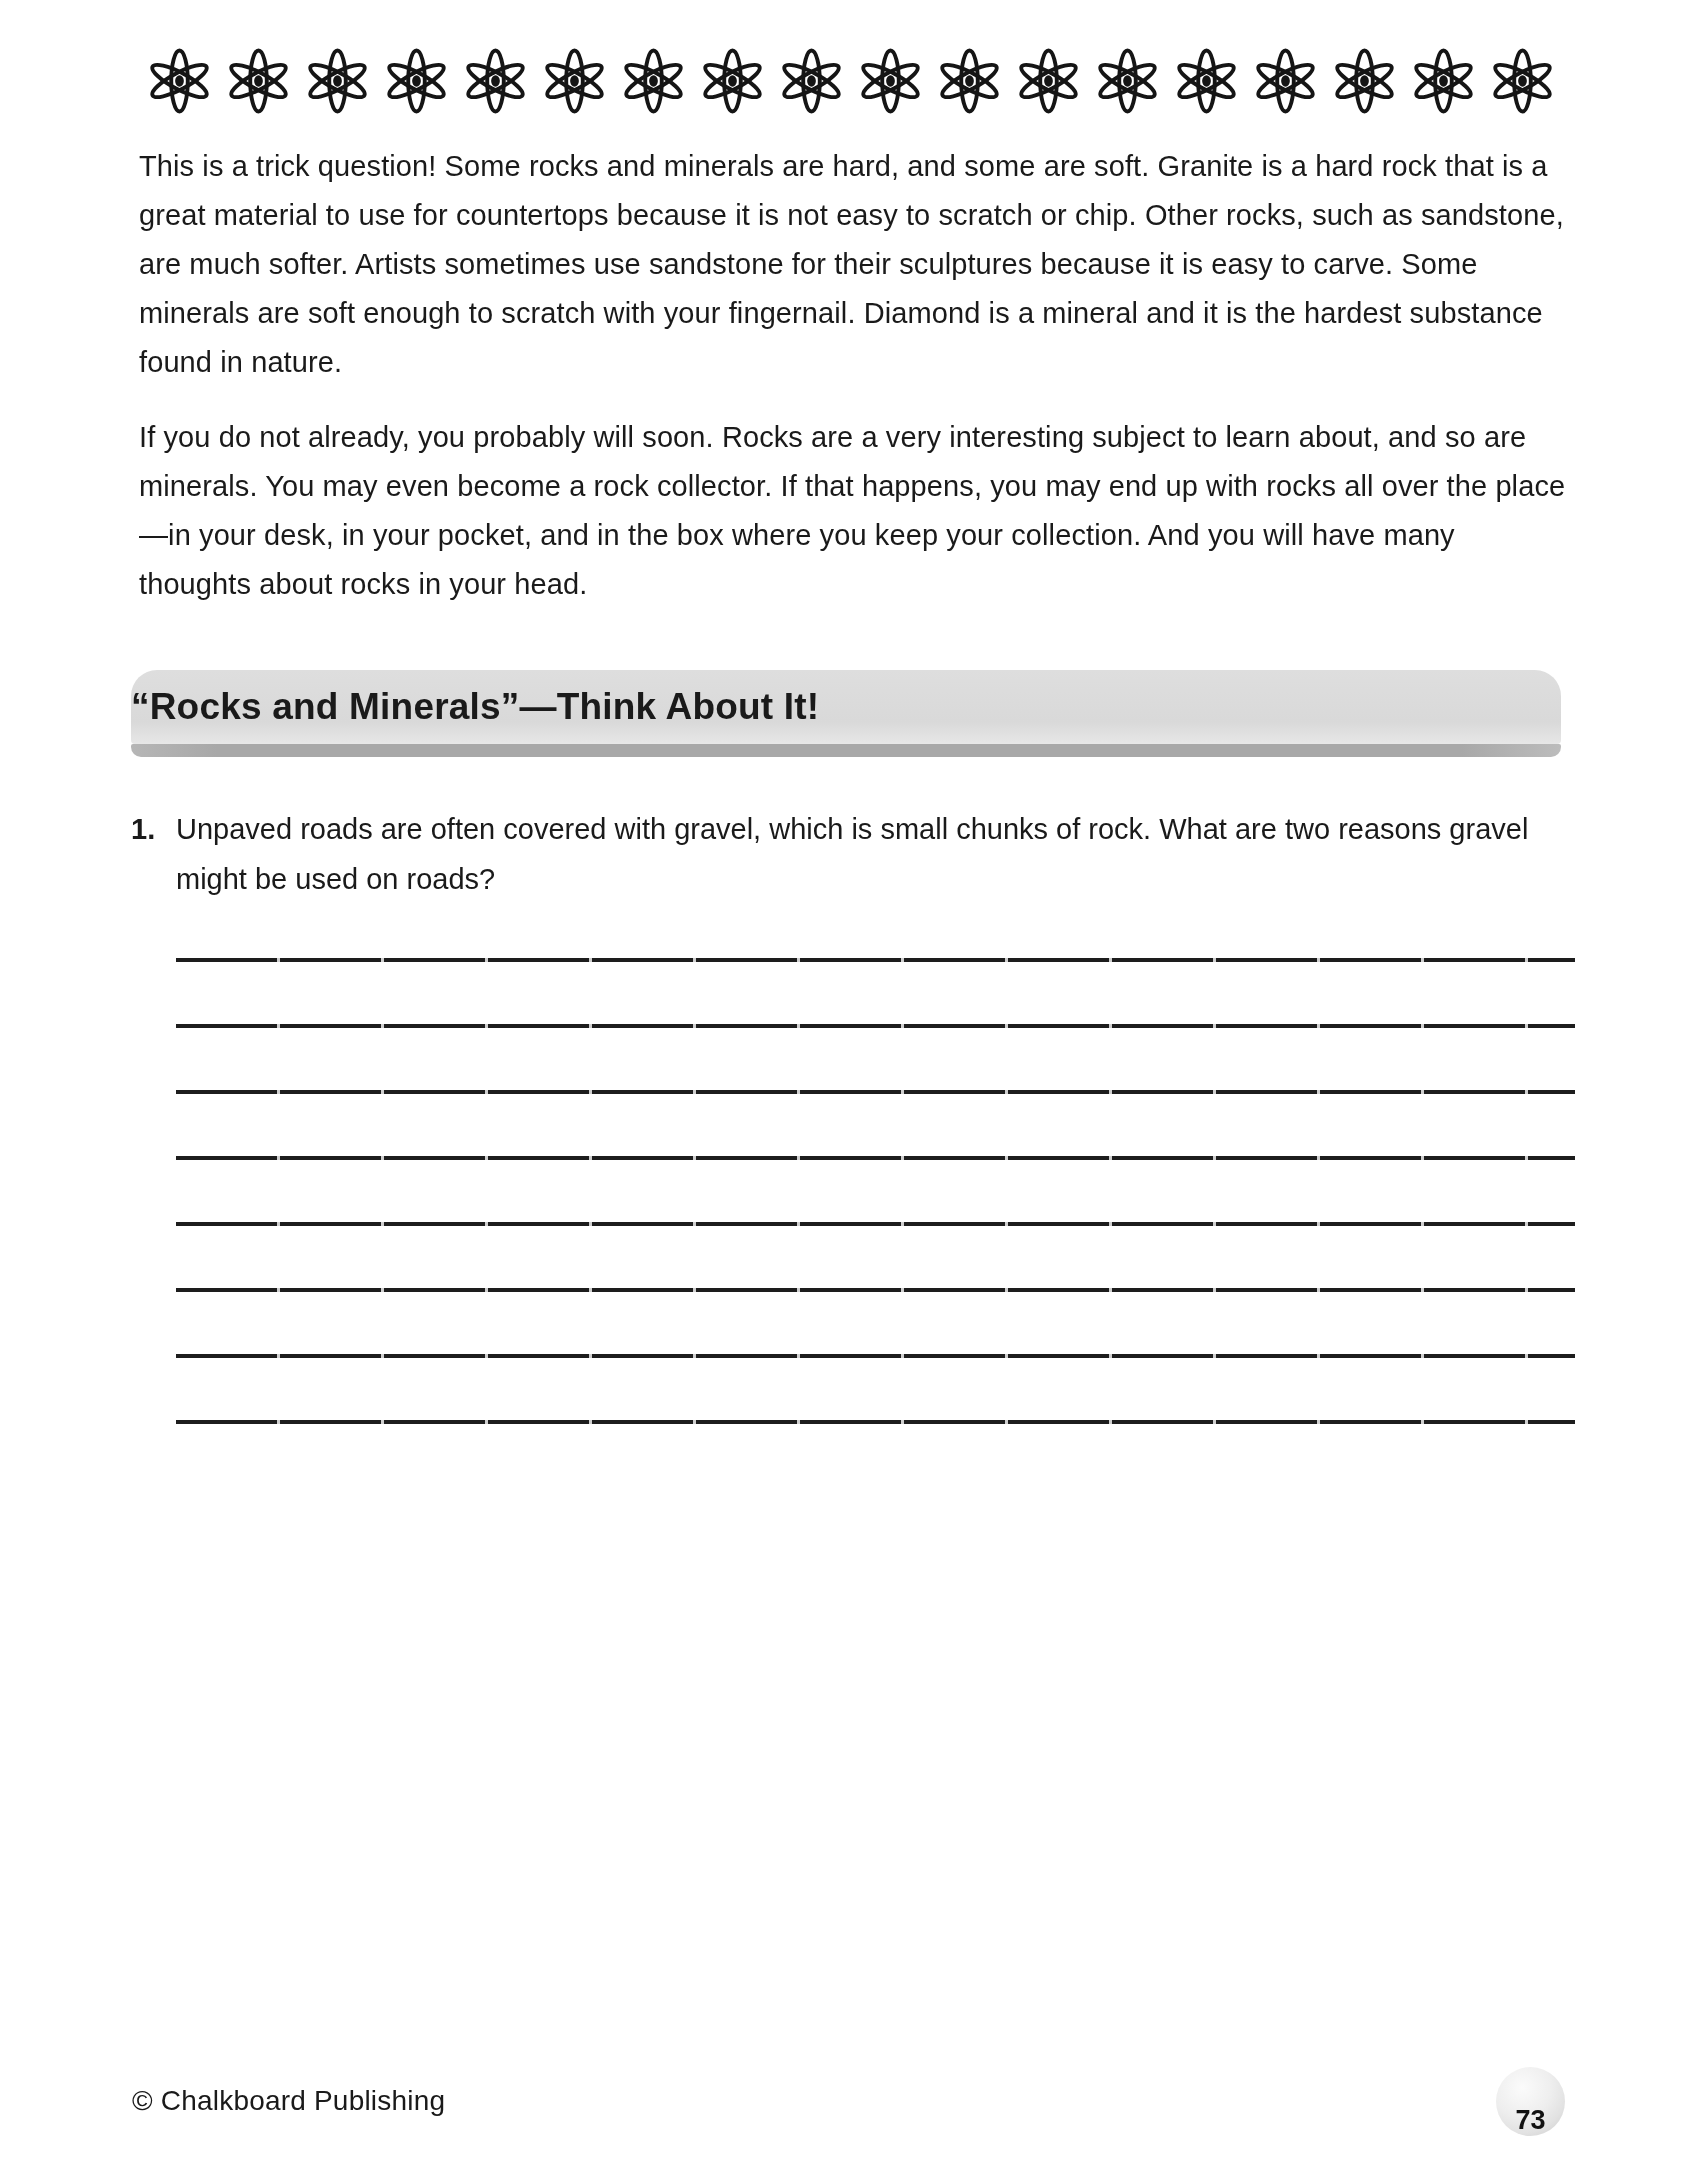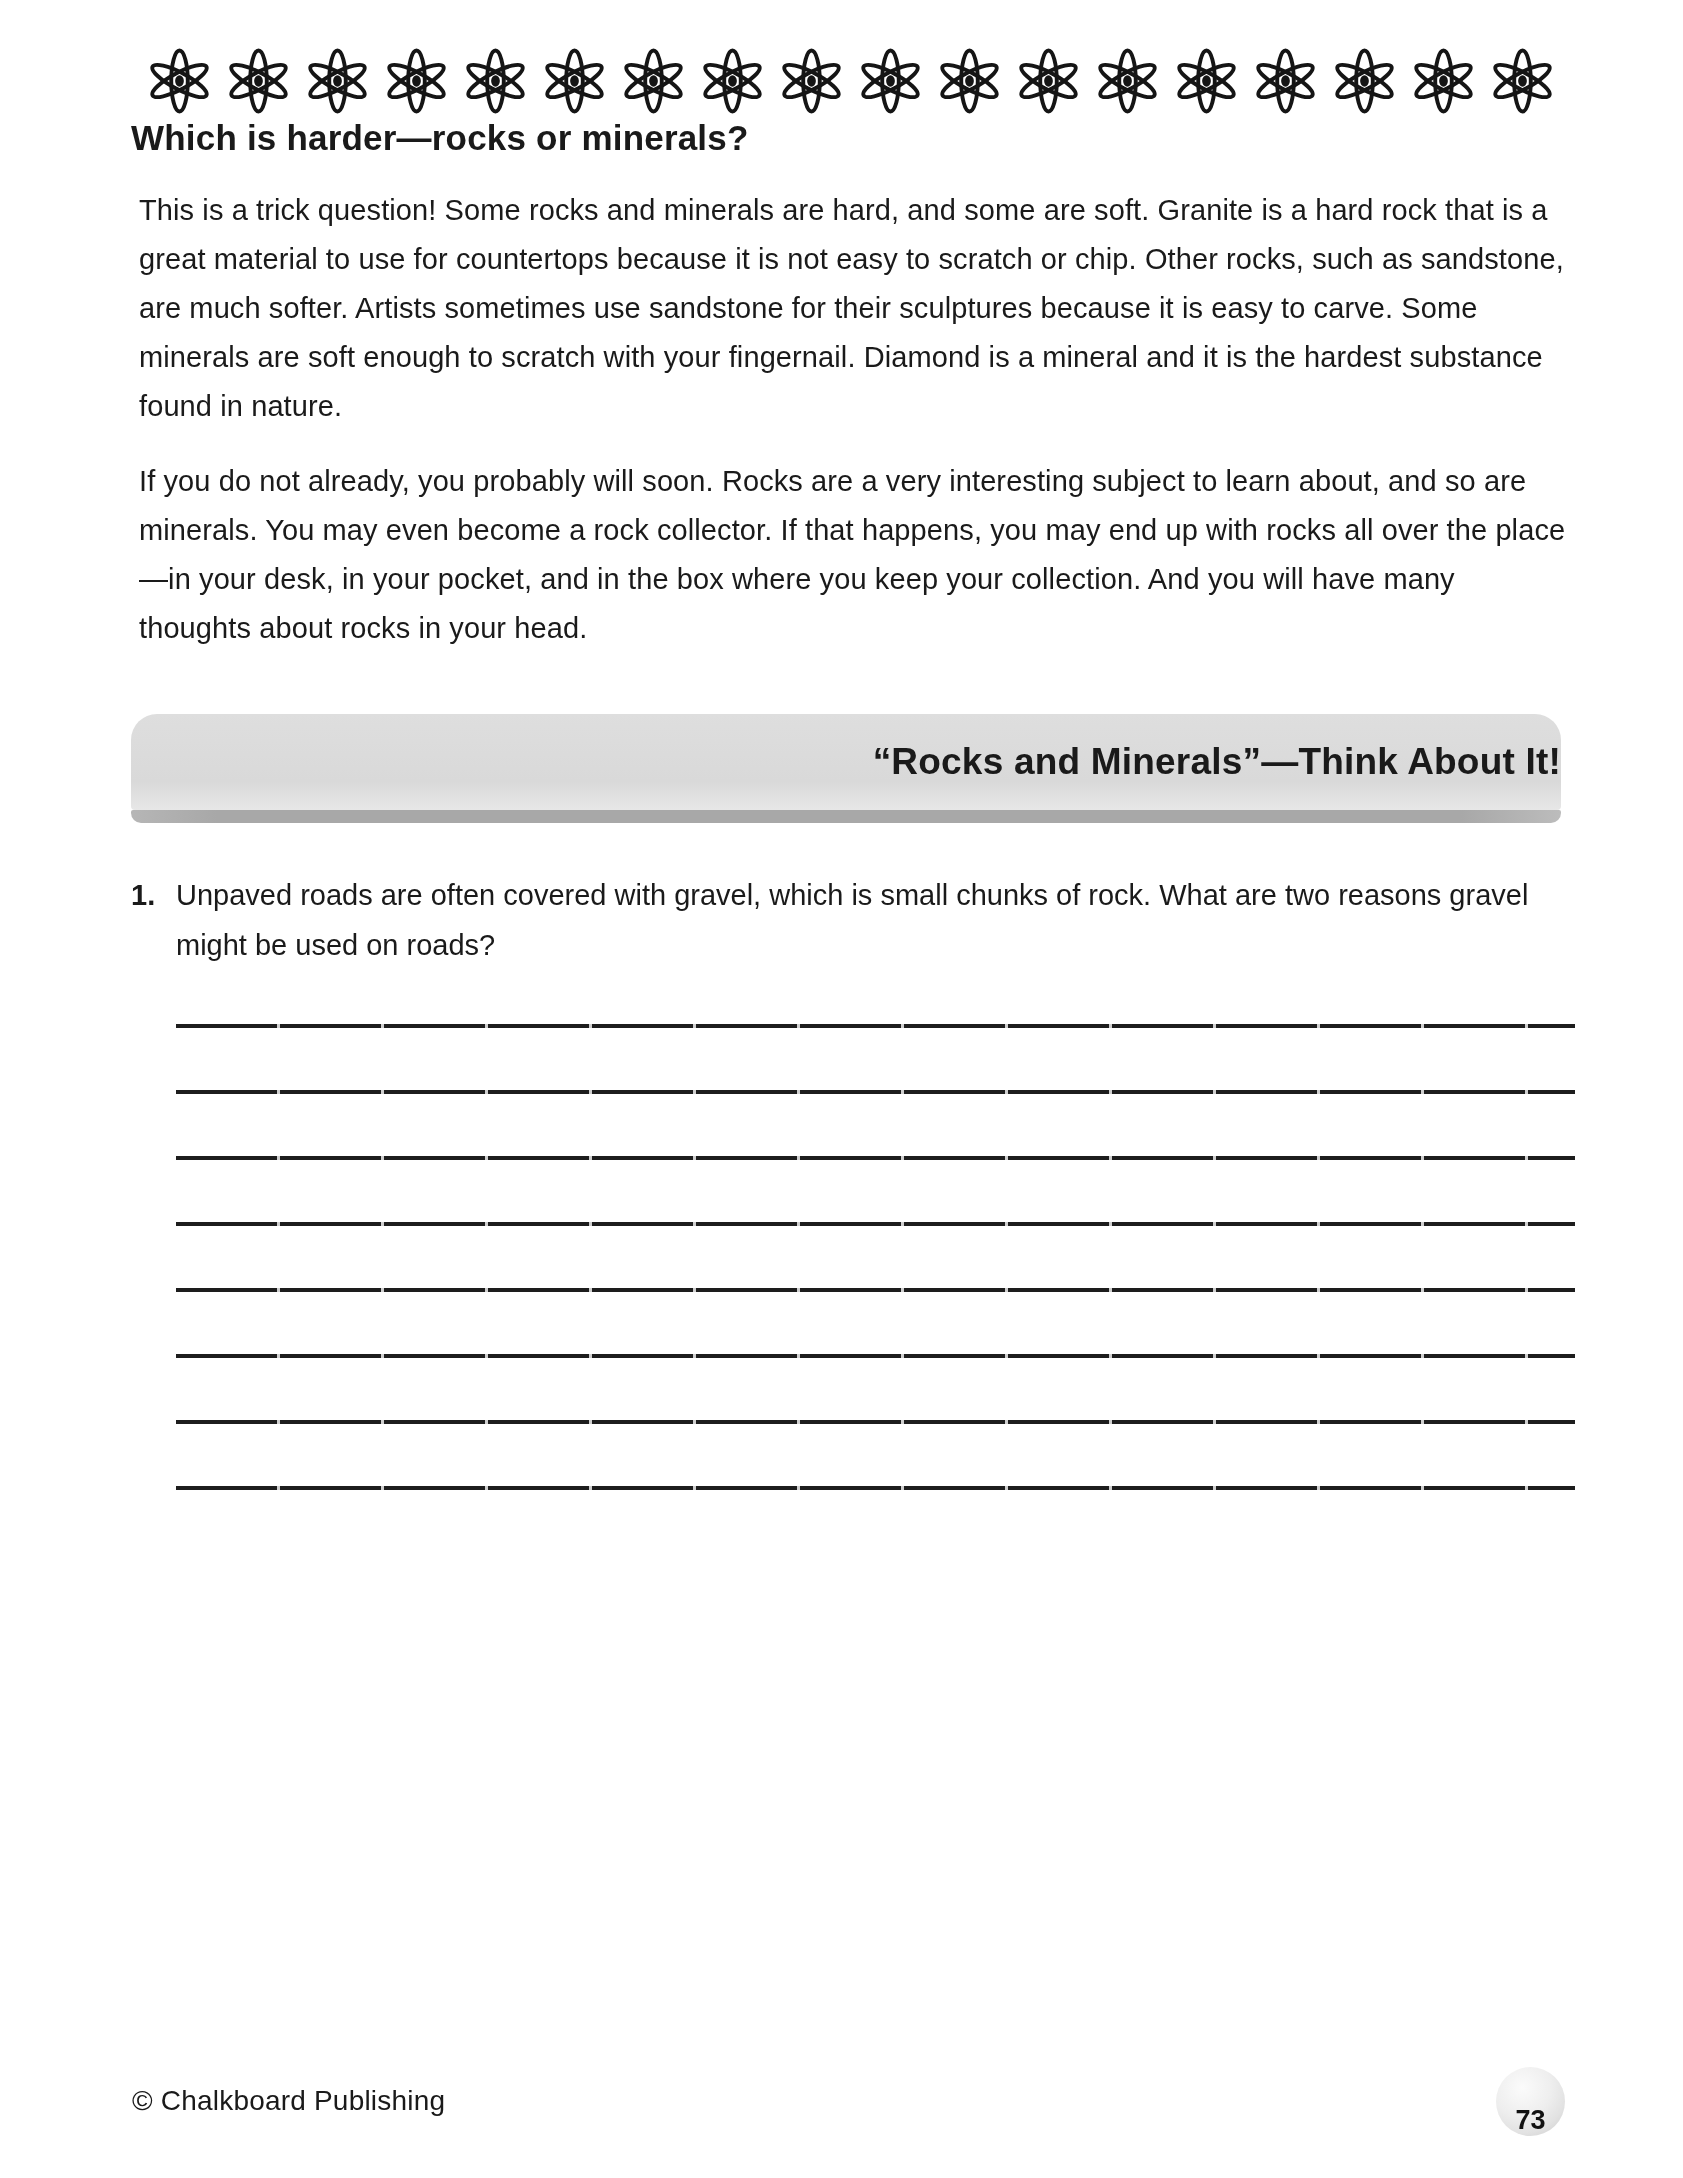--- a/index.html
+++ b/index.html
@@ -26,24 +26,24 @@
   .head-1{margin-top:73px;}
   .head-2{margin-top:30px;}
   
   p.body{
     font-size:29px;line-height:49px;margin:8px;
     margin-top:26px;letter-spacing:0.1px;
   }
   
   .banner-wrap{margin-top:61px;width:1430px;}
   .banner{
-    height:96px;
+    height:74px;
     background:linear-gradient(180deg,#dedede 0%, var(--banner-fill,#d9d9d9) 70%, #e7e7e7 100%);
     border-radius:26px 26px 4px 4px;
-    display:flex;align-items:center;justify-content:flex-end;
+    display:flex;align-items:center;justify-content:flex-start;
   }
   .banner-title{
     font-size:37px;font-weight:bold;letter-spacing:0.2px;
   }
   .banner-shadow{
     height:13px;margin-top:0px;
     background:linear-gradient(90deg,#b6b6b6 0%, var(--banner-shadow,#a8a8a8) 6%, var(--banner-shadow,#a8a8a8) 93%, #bcbcbc 100%);
     border-radius:2px 2px 10px 10px;
   }
   .intro{margin-top:46px;}
@@ -223,21 +223,20 @@
         <svg class="atom" viewBox="0 0 70 80" xmlns="http://www.w3.org/2000/svg">
         <g fill="none" stroke="#151515" stroke-width="4.5">
           <ellipse cx="35" cy="40" rx="9.5" ry="35"></ellipse>
           <ellipse cx="35" cy="40" rx="9.5" ry="35" transform="rotate(62 35 40)"></ellipse>
           <ellipse cx="35" cy="40" rx="9.5" ry="35" transform="rotate(-62 35 40)"></ellipse>
         </g>
         <ellipse cx="35" cy="40" rx="5" ry="6.5" fill="#151515"></ellipse>
       </svg>
       </div>
 
-    <h2 class="head head-1">Which is harder—rocks or minerals?</h2>
 
     <p class="body">This is a trick question! Some rocks and minerals are hard, and some are soft. Granite is a hard rock that is a great material to use for countertops because it is not easy to scratch or chip. Other rocks, such as sandstone, are much softer. Artists sometimes use sandstone for their sculptures because it is easy to carve. Some minerals are soft enough to scratch with your fingernail. Diamond is a mineral and it is the hardest substance found in nature.</p>
 
 
     <p class="body">If you do not already, you probably will soon. Rocks are a very interesting subject to learn about, and so are minerals. You may even become a rock collector. If that happens, you may end up with rocks all over the place—in your desk, in your pocket, and in the box where you keep your collection. And you will have many thoughts about rocks in your head.</p>
 
     <div class="banner-wrap">
       <div class="banner">
         <span class="banner-title">“Rocks and Minerals”—Think About It!</span>
       </div>

